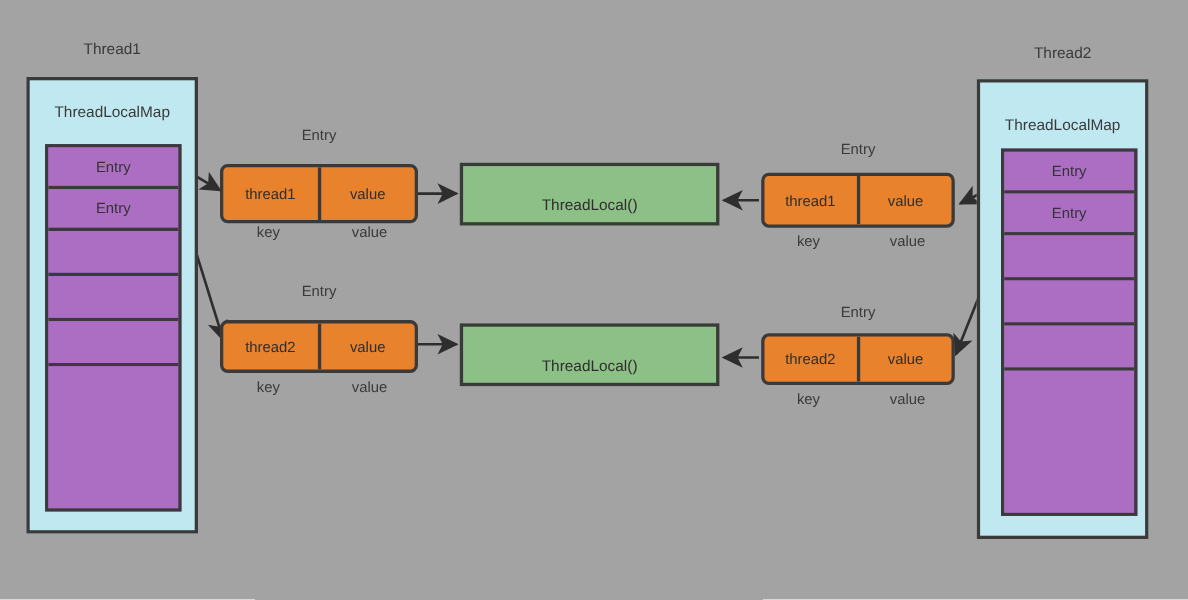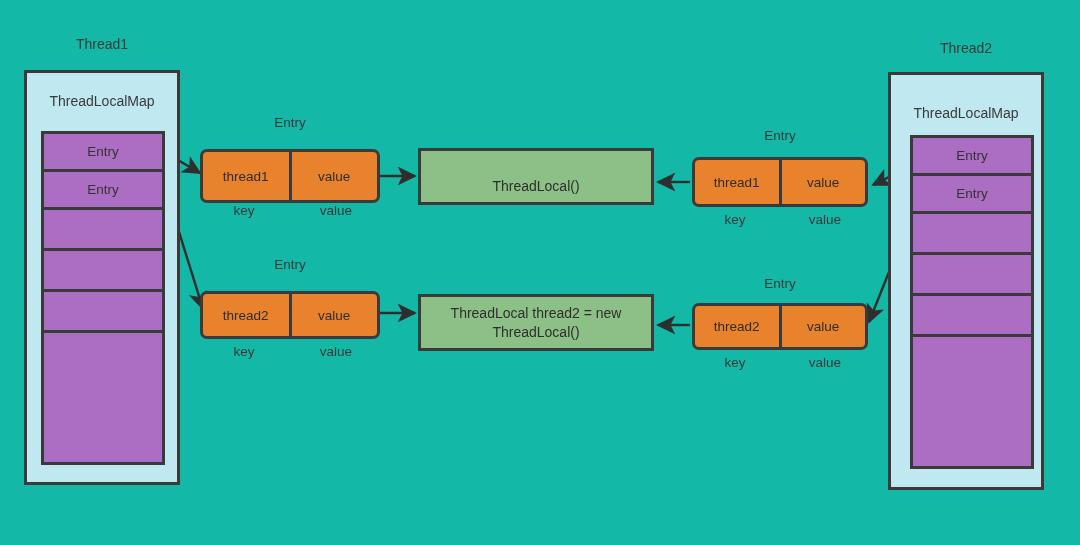--- a/index.html
+++ b/index.html
@@ -5,21 +5,21 @@
 <style>
   html, body {
     margin: 0;
     padding: 0;
     background: #ffffff;
   }
   #stage {
     position: relative;
     width: 1080px;
     height: 545px;
-    background: #14b8a6;
+    background: #a3a3a3;
     font-family: "Liberation Sans", sans-serif;
     overflow: hidden;
   }
 
   .abs { position: absolute; box-sizing: border-box; }
 
   
   .thread-box {
     background: #bfe8f0;
     border: 3px solid #3a3a3a;
@@ -179,21 +179,21 @@
 
   <div class="abs tl-box" style="left:418px; top:148px; width:236px; height:57px;">
     <span>
       <br>
       <span>ThreadLocal()</span>
     </span>
   </div>
 
   <div class="abs tl-box" style="left:418px; top:294px; width:236px; height:57px;">
     <span>
-      <span>ThreadLocal thread2 = new</span><br>
+      <br>
       <span>ThreadLocal()</span>
     </span>
   </div>
 
   <div class="abs cap-label" style="left:692px; top:128px; width:176px;">Entry</div>
 
   <div class="abs entry-box" style="left:692px; top:157px; width:176px; height:50px;">
     <div class="entry-cell key-cell">thread1</div>
     <div class="entry-cell">value</div>
   </div>

